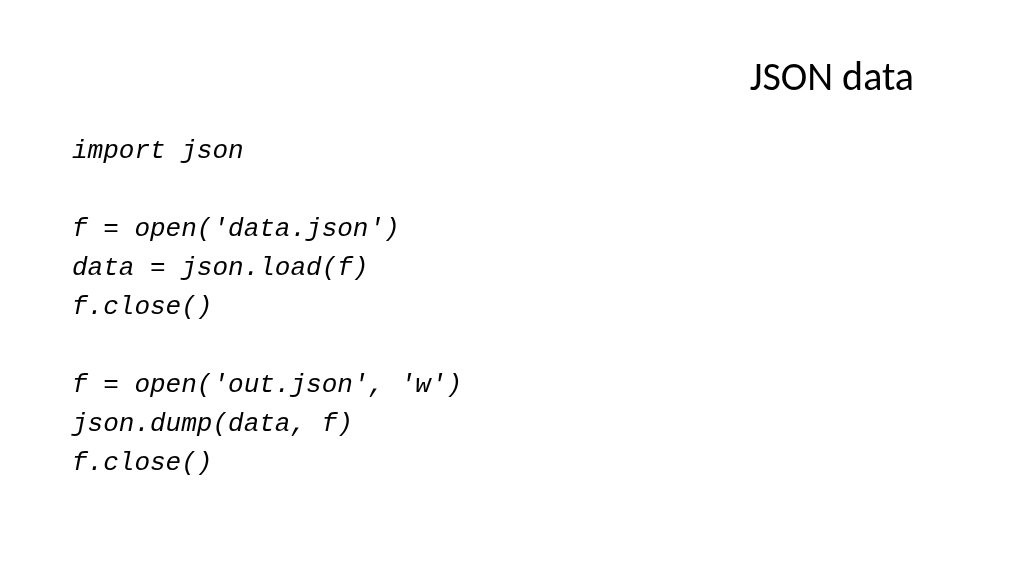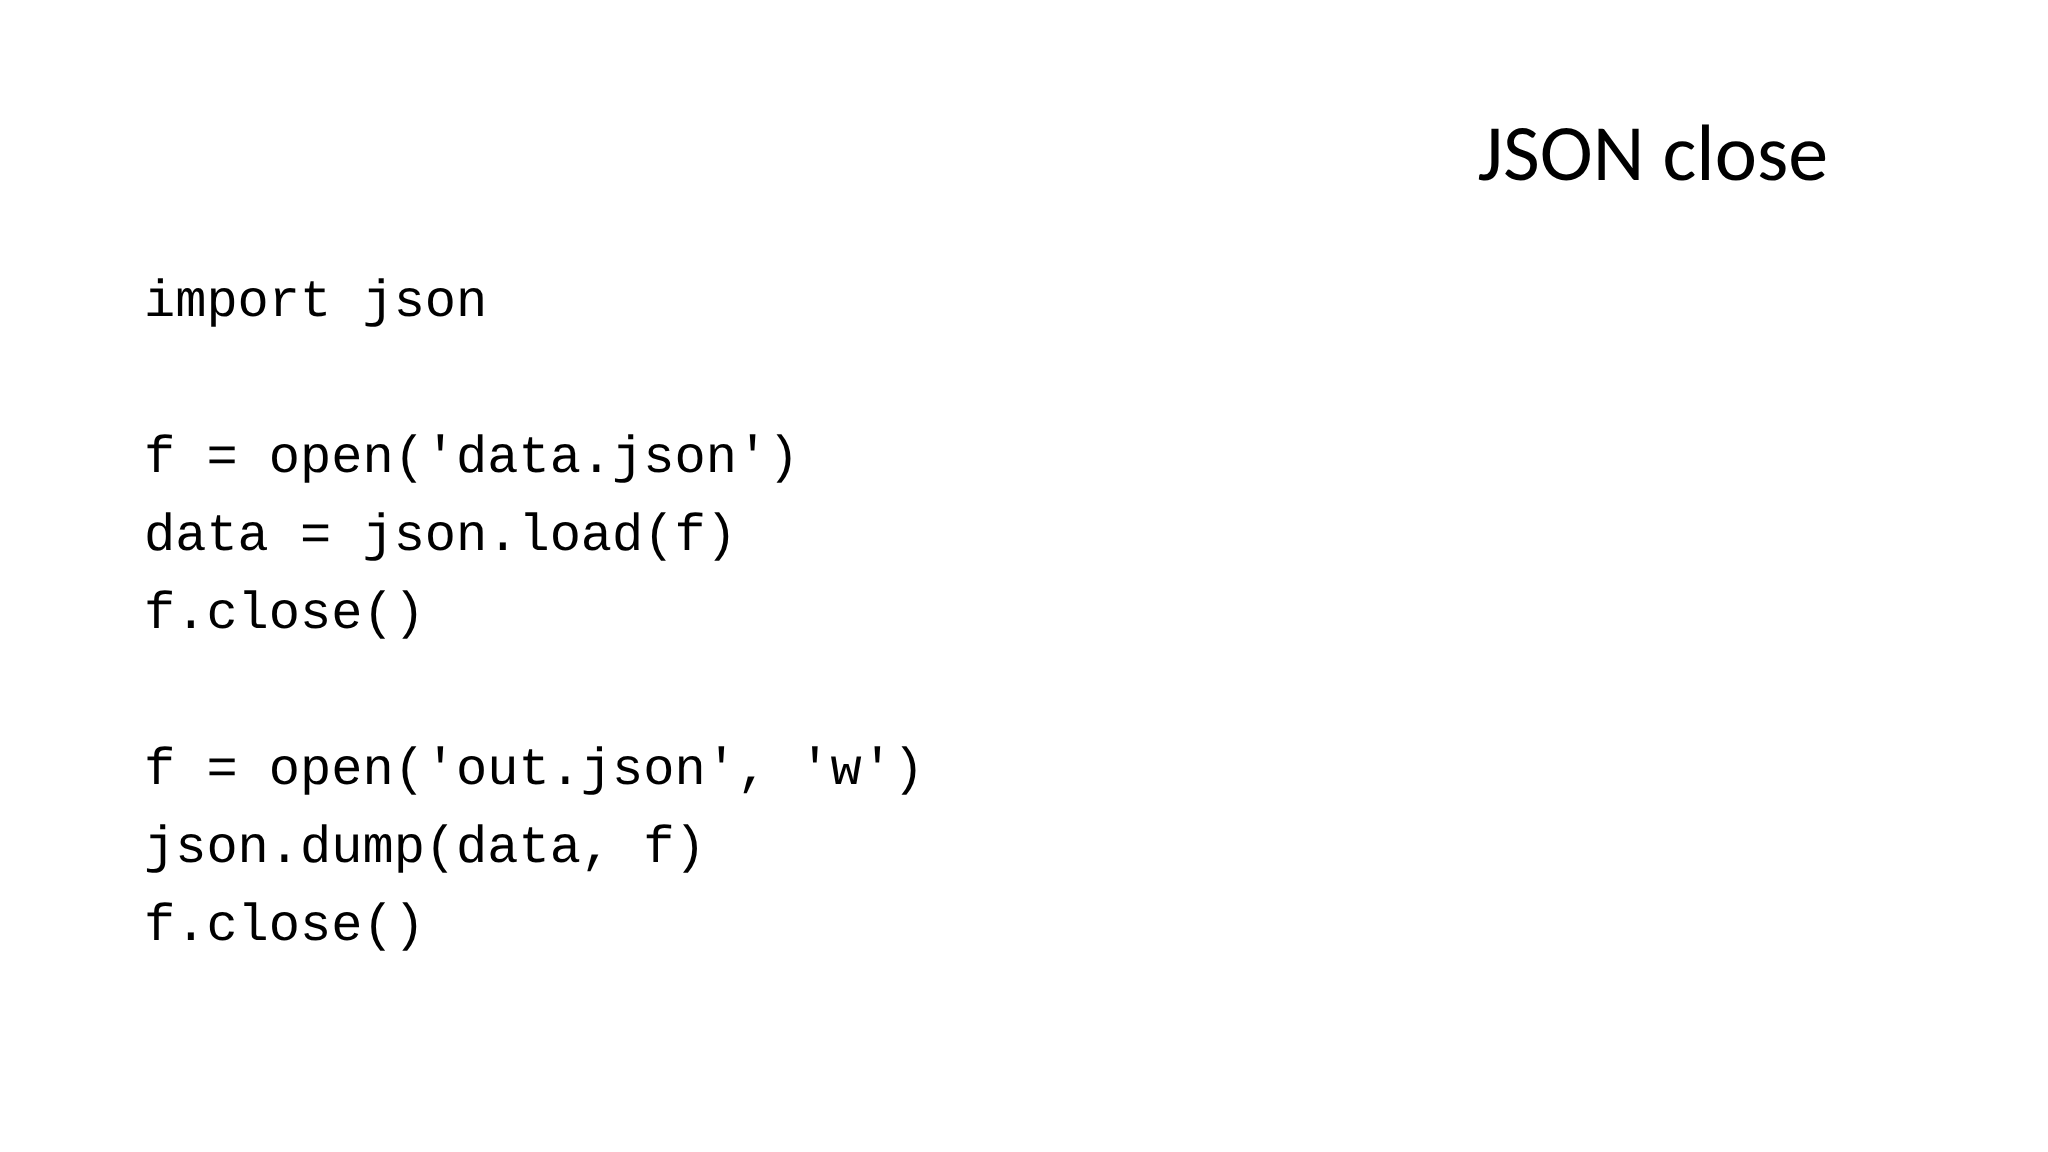--- a/index.html
+++ b/index.html
@@ -26,26 +26,27 @@
     }
     .code-block {
       position: absolute;
       top: 132px;
       left: 72px;
       font-family: 'Courier New', Courier, monospace;
       font-size: 26px;
       color: #000000;
       line-height: 1.5;
       white-space: pre;
+      font-style: italic;
     }
   </style>
 </head>
 <body>
 
-<div class="slide-title">JSON close</div>
+<div class="slide-title">JSON data</div>
 
 <div class="code-block">import json
 
 f = open('data.json')
 data = json.load(f)
 f.close()
 
 f = open('out.json', 'w')
 json.dump(data, f)
 f.close()</div>

